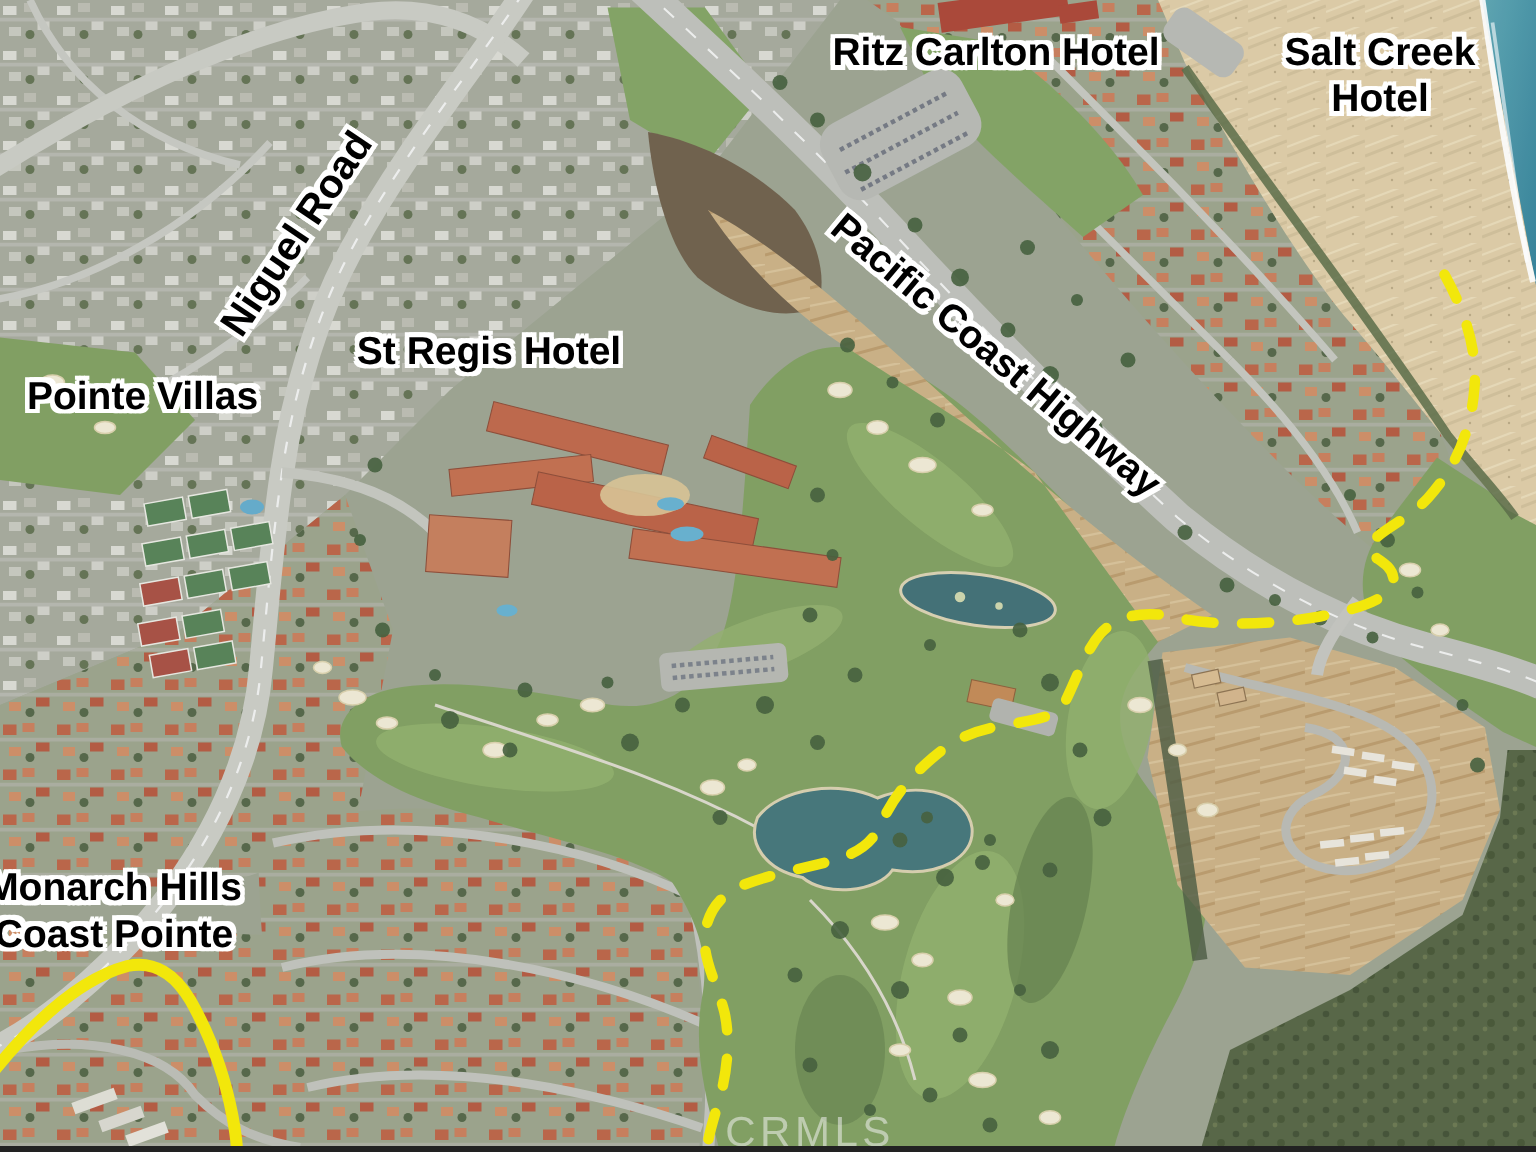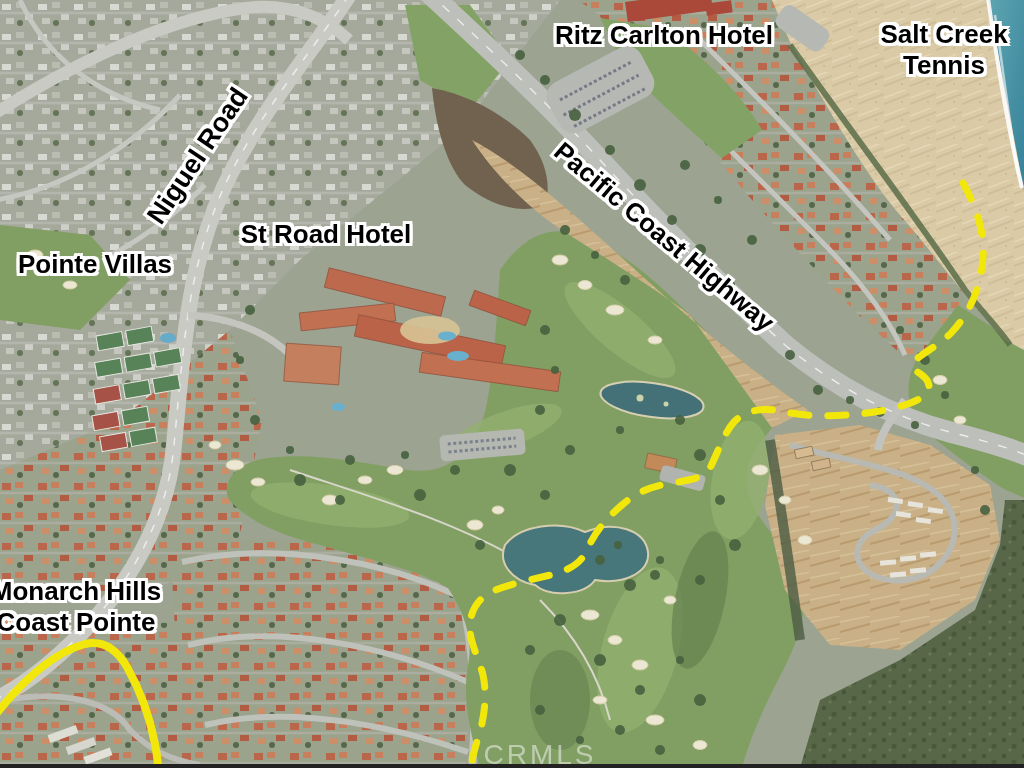--- a/index.html
+++ b/index.html
@@ -330,30 +330,30 @@
          C540,578 512,583 493,591
          C480,597 472,608 470,622
          C468,640 478,655 483,675
          C487,693 485,715 479,735
          C475,748 472,758 471,768" fill="none" stroke="#f2e70b" stroke-width="7" stroke-linecap="round" stroke-dasharray="18 19"></path>
   </g>
 </svg>
 
   <div class="map-label" style="left:664px;top:35px;">Ritz Carlton Hotel</div>
 
-  <div class="map-label" style="left:920px;top:50px;margin-left:24px;">
+  <div class="map-label" style="left:920px;top:50px;">
     <div>Salt Creek</div>
-    <div>Tennis</div>
+    <div>Hotel</div>
   </div>
 
   <div class="map-label rot-niguel" style="left:198px;top:156px;">Niguel Road</div>
 
   <div class="map-label rot-pch" style="left:664px;top:237px;">Pacific Coast Highway</div>
 
-  <div class="map-label" style="left:326px;top:234px;">St Road Hotel</div>
+  <div class="map-label" style="left:326px;top:234px;">St Regis Hotel</div>
 
   <div class="map-label" style="left:95px;top:264px;">Pointe Villas</div>
 
   <div class="map-label" style="left:76px;top:607px;">
     <div>Monarch Hills</div>
     <div>Coast Pointe</div>
   </div>
 
   <div class="watermark" style="left:540px;top:755px;">CRMLS</div>
 

